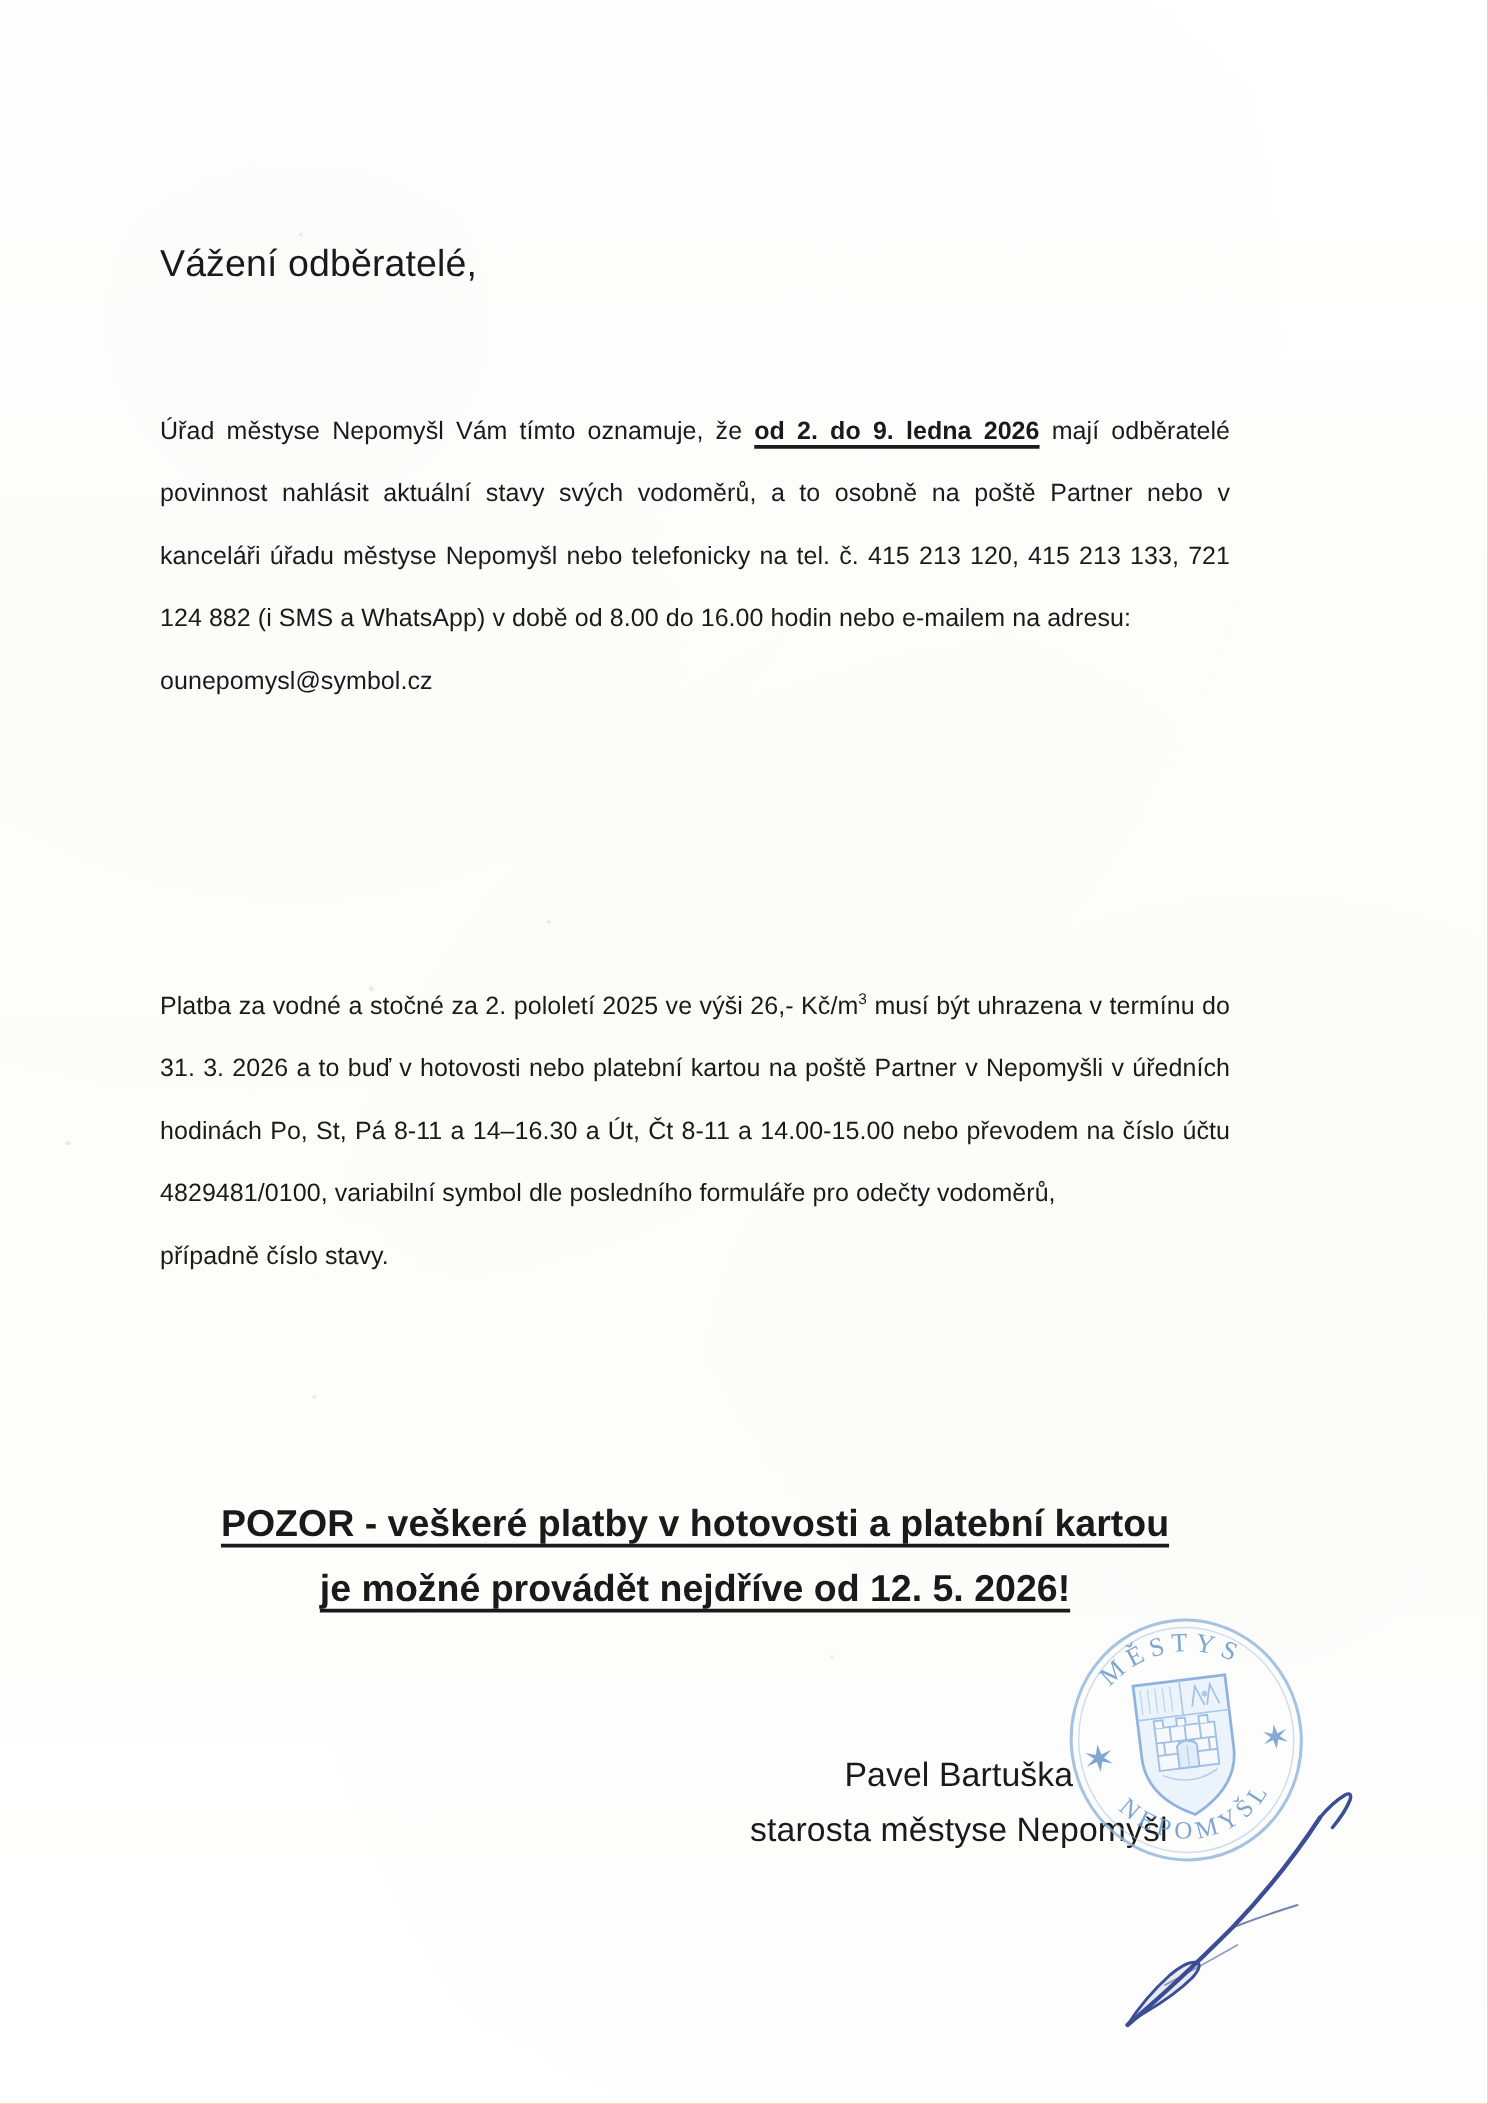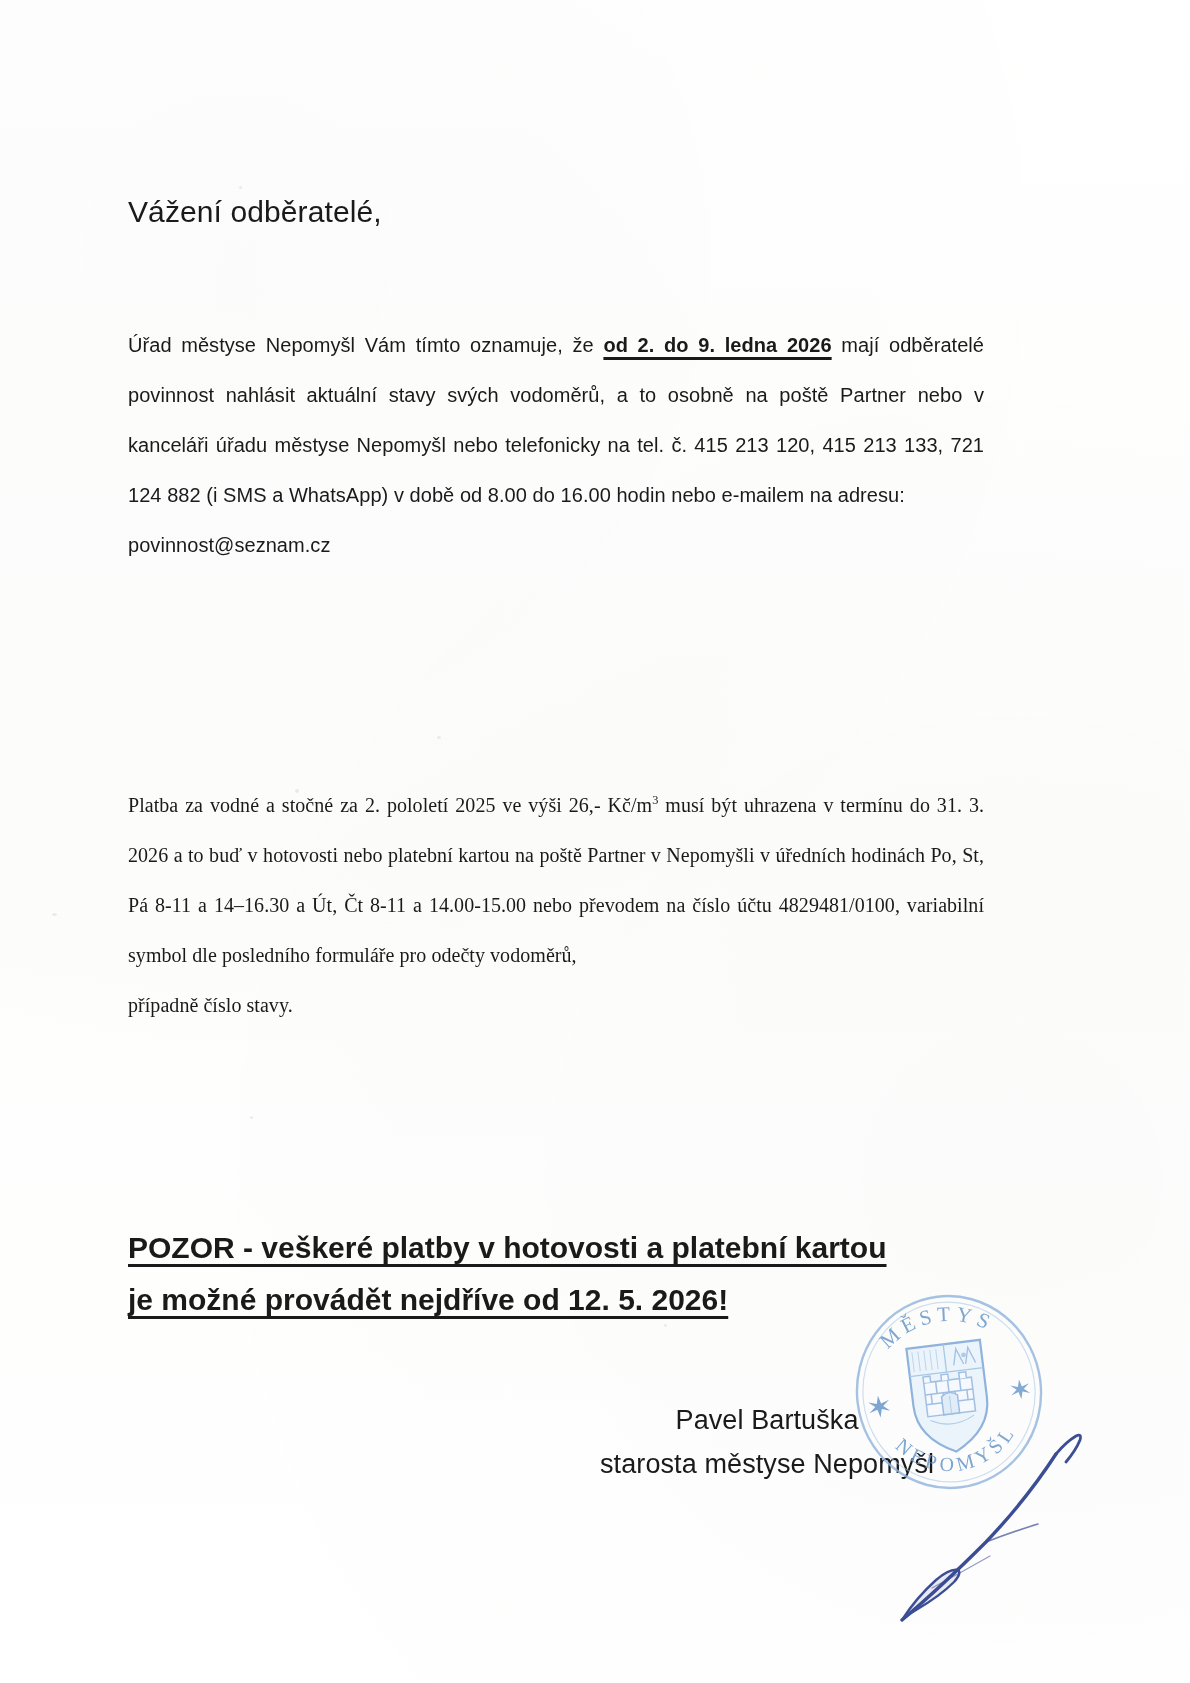--- a/index.html
+++ b/index.html
@@ -52,45 +52,46 @@
 
   .para {
     text-align: justify;
     text-justify: inter-word;
     font-size: 20px;
     line-height: 50px;
     letter-spacing: 0.05px;
   }
 
   .para-1 { position: absolute; top: 320px; left: 0; width: 856px; }
-  .para-2 { position: absolute; top: 780px; left: 0; width: 856px; font-family: Liberation Serif, serif; }
+  .para-2 { position: absolute; top: 780px; left: 0; width: 856px; }
 
   .para .last-line { text-align: left; }
 
   b.hl {
     font-weight: bold;
     text-decoration: underline;
     text-underline-offset: 5px;
     text-decoration-thickness: 2.5px;
   }
 
   sup {
     font-size: 0.62em;
     vertical-align: super;
     line-height: 0;
   }
 
   .notice {
     position: absolute;
-    top: 1222px;
+    top: 1194px;
     left: 0;
     width: 856px;
     font-size: 30px;
     line-height: 52px;
     font-weight: bold;
+    text-align: center;
   }
   .notice .nline {
     display: inline-block;
     text-decoration: underline;
     text-underline-offset: 6px;
     text-decoration-thickness: 3px;
   }
   .notice .nrow { display: block; }
 
   .signature {
@@ -152,21 +153,21 @@
     <div class="salutation">Vážení odběratelé,</div>
 
     <div class="para para-1">
       <span>Úřad městyse Nepomyšl Vám tímto oznamuje, že</span>
       <b class="hl">od 2. do 9. ledna 2026</b><span> mají odběratelé povinnost</span>
       <span>nahlásit aktuální stavy svých vodoměrů, a to osobně na</span>
       <span>poště Partner nebo v kanceláři úřadu městyse Nepomyšl</span>
       <span>nebo telefonicky na tel. č. 415 213 120, 415 213 133,</span>
       <span>721 124 882 (i SMS a WhatsApp) v době od 8.00 do</span>
       <span>16.00 hodin nebo e-mailem na adresu:</span>
-      <span class="last-line" style="display:block;">povinnost@seznam.cz</span>
+      <span class="last-line" style="display:block;">ounepomysl@symbol.cz</span>
     </div>
 
     <div class="para para-2">
       <span>Platba za vodné a stočné za 2. pololetí 2025 ve výši 26,- Kč/m</span><sup>3</sup><span> musí být uhrazena v termínu do 31. 3. 2026 a to buď v hotovosti nebo platební kartou na poště Partner v Nepomyšli v úředních hodinách Po, St, Pá 8-11 a 14–16.30 a Út, Čt 8-11 a 14.00-15.00 nebo převodem na číslo účtu 4829481/0100, variabilní symbol dle posledního formuláře pro odečty vodoměrů,</span>
       <span class="last-line" style="display:block;">případně číslo stavy.</span>
     </div>
 
     <div class="notice">
       <span class="nrow"><span class="nline">POZOR - veškeré platby v hotovosti a platební kartou</span></span>
       <span class="nrow"><span class="nline">je možné provádět nejdříve od 12. 5. 2026!</span></span>

